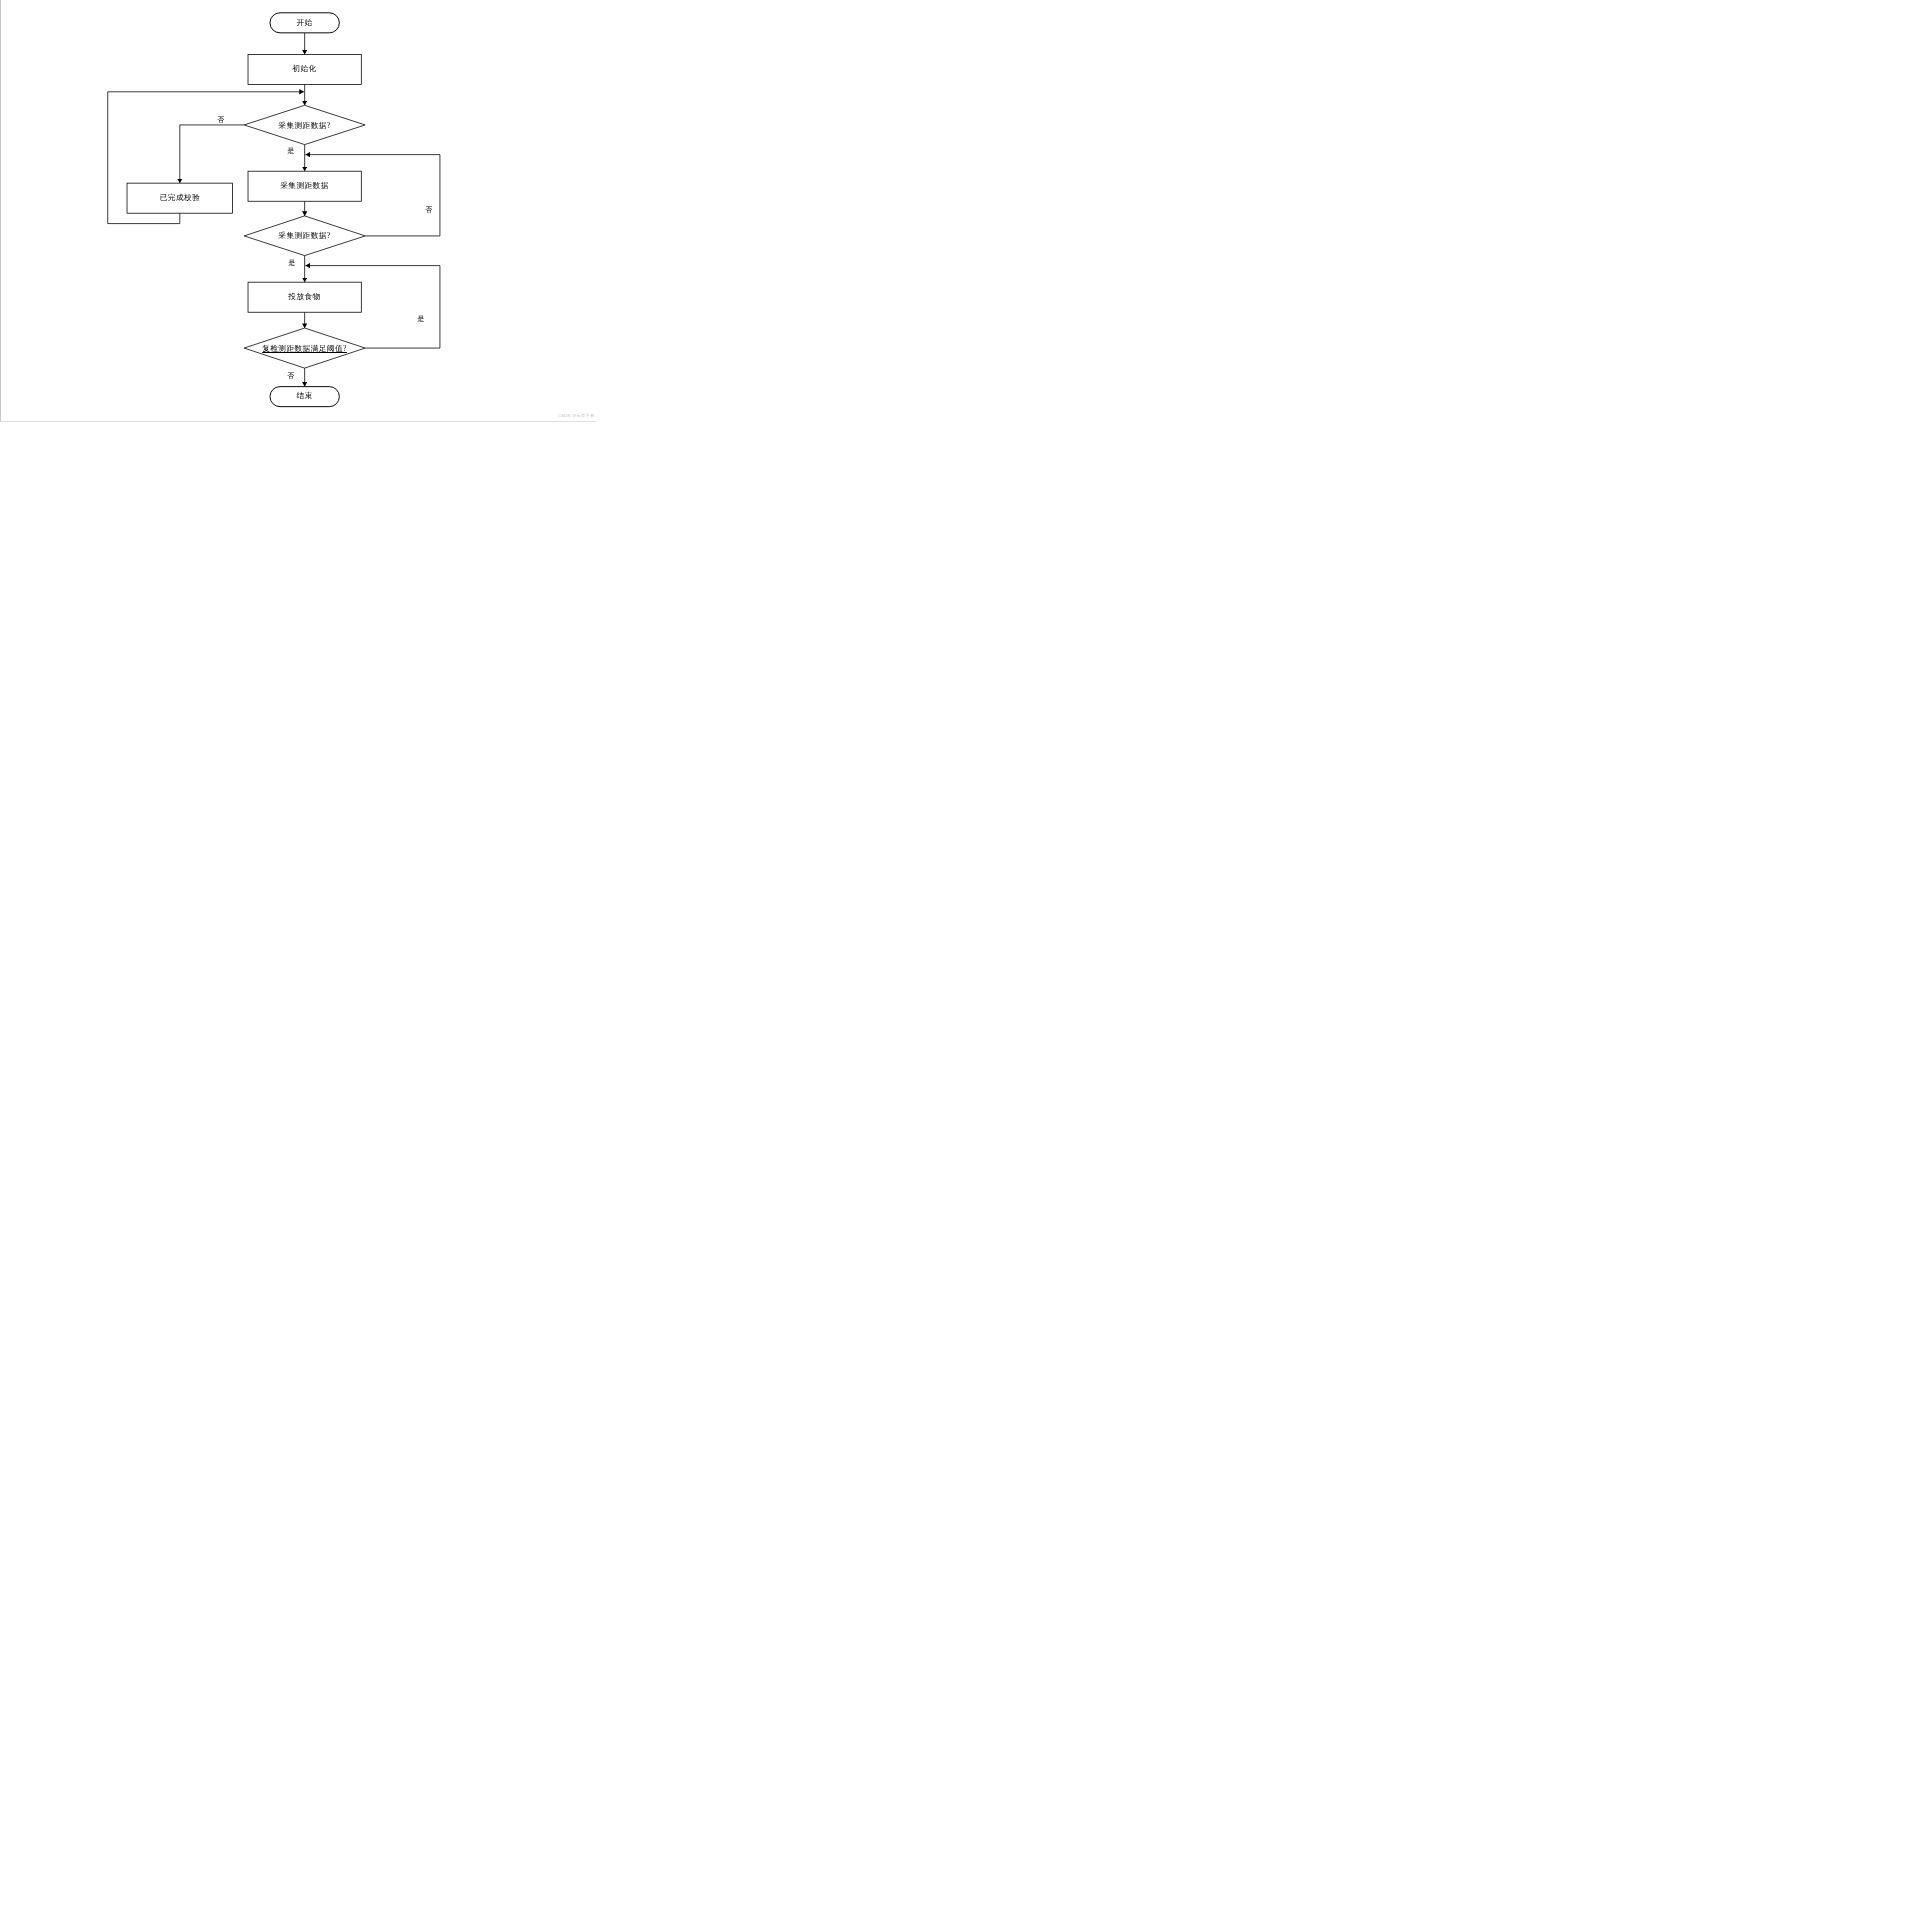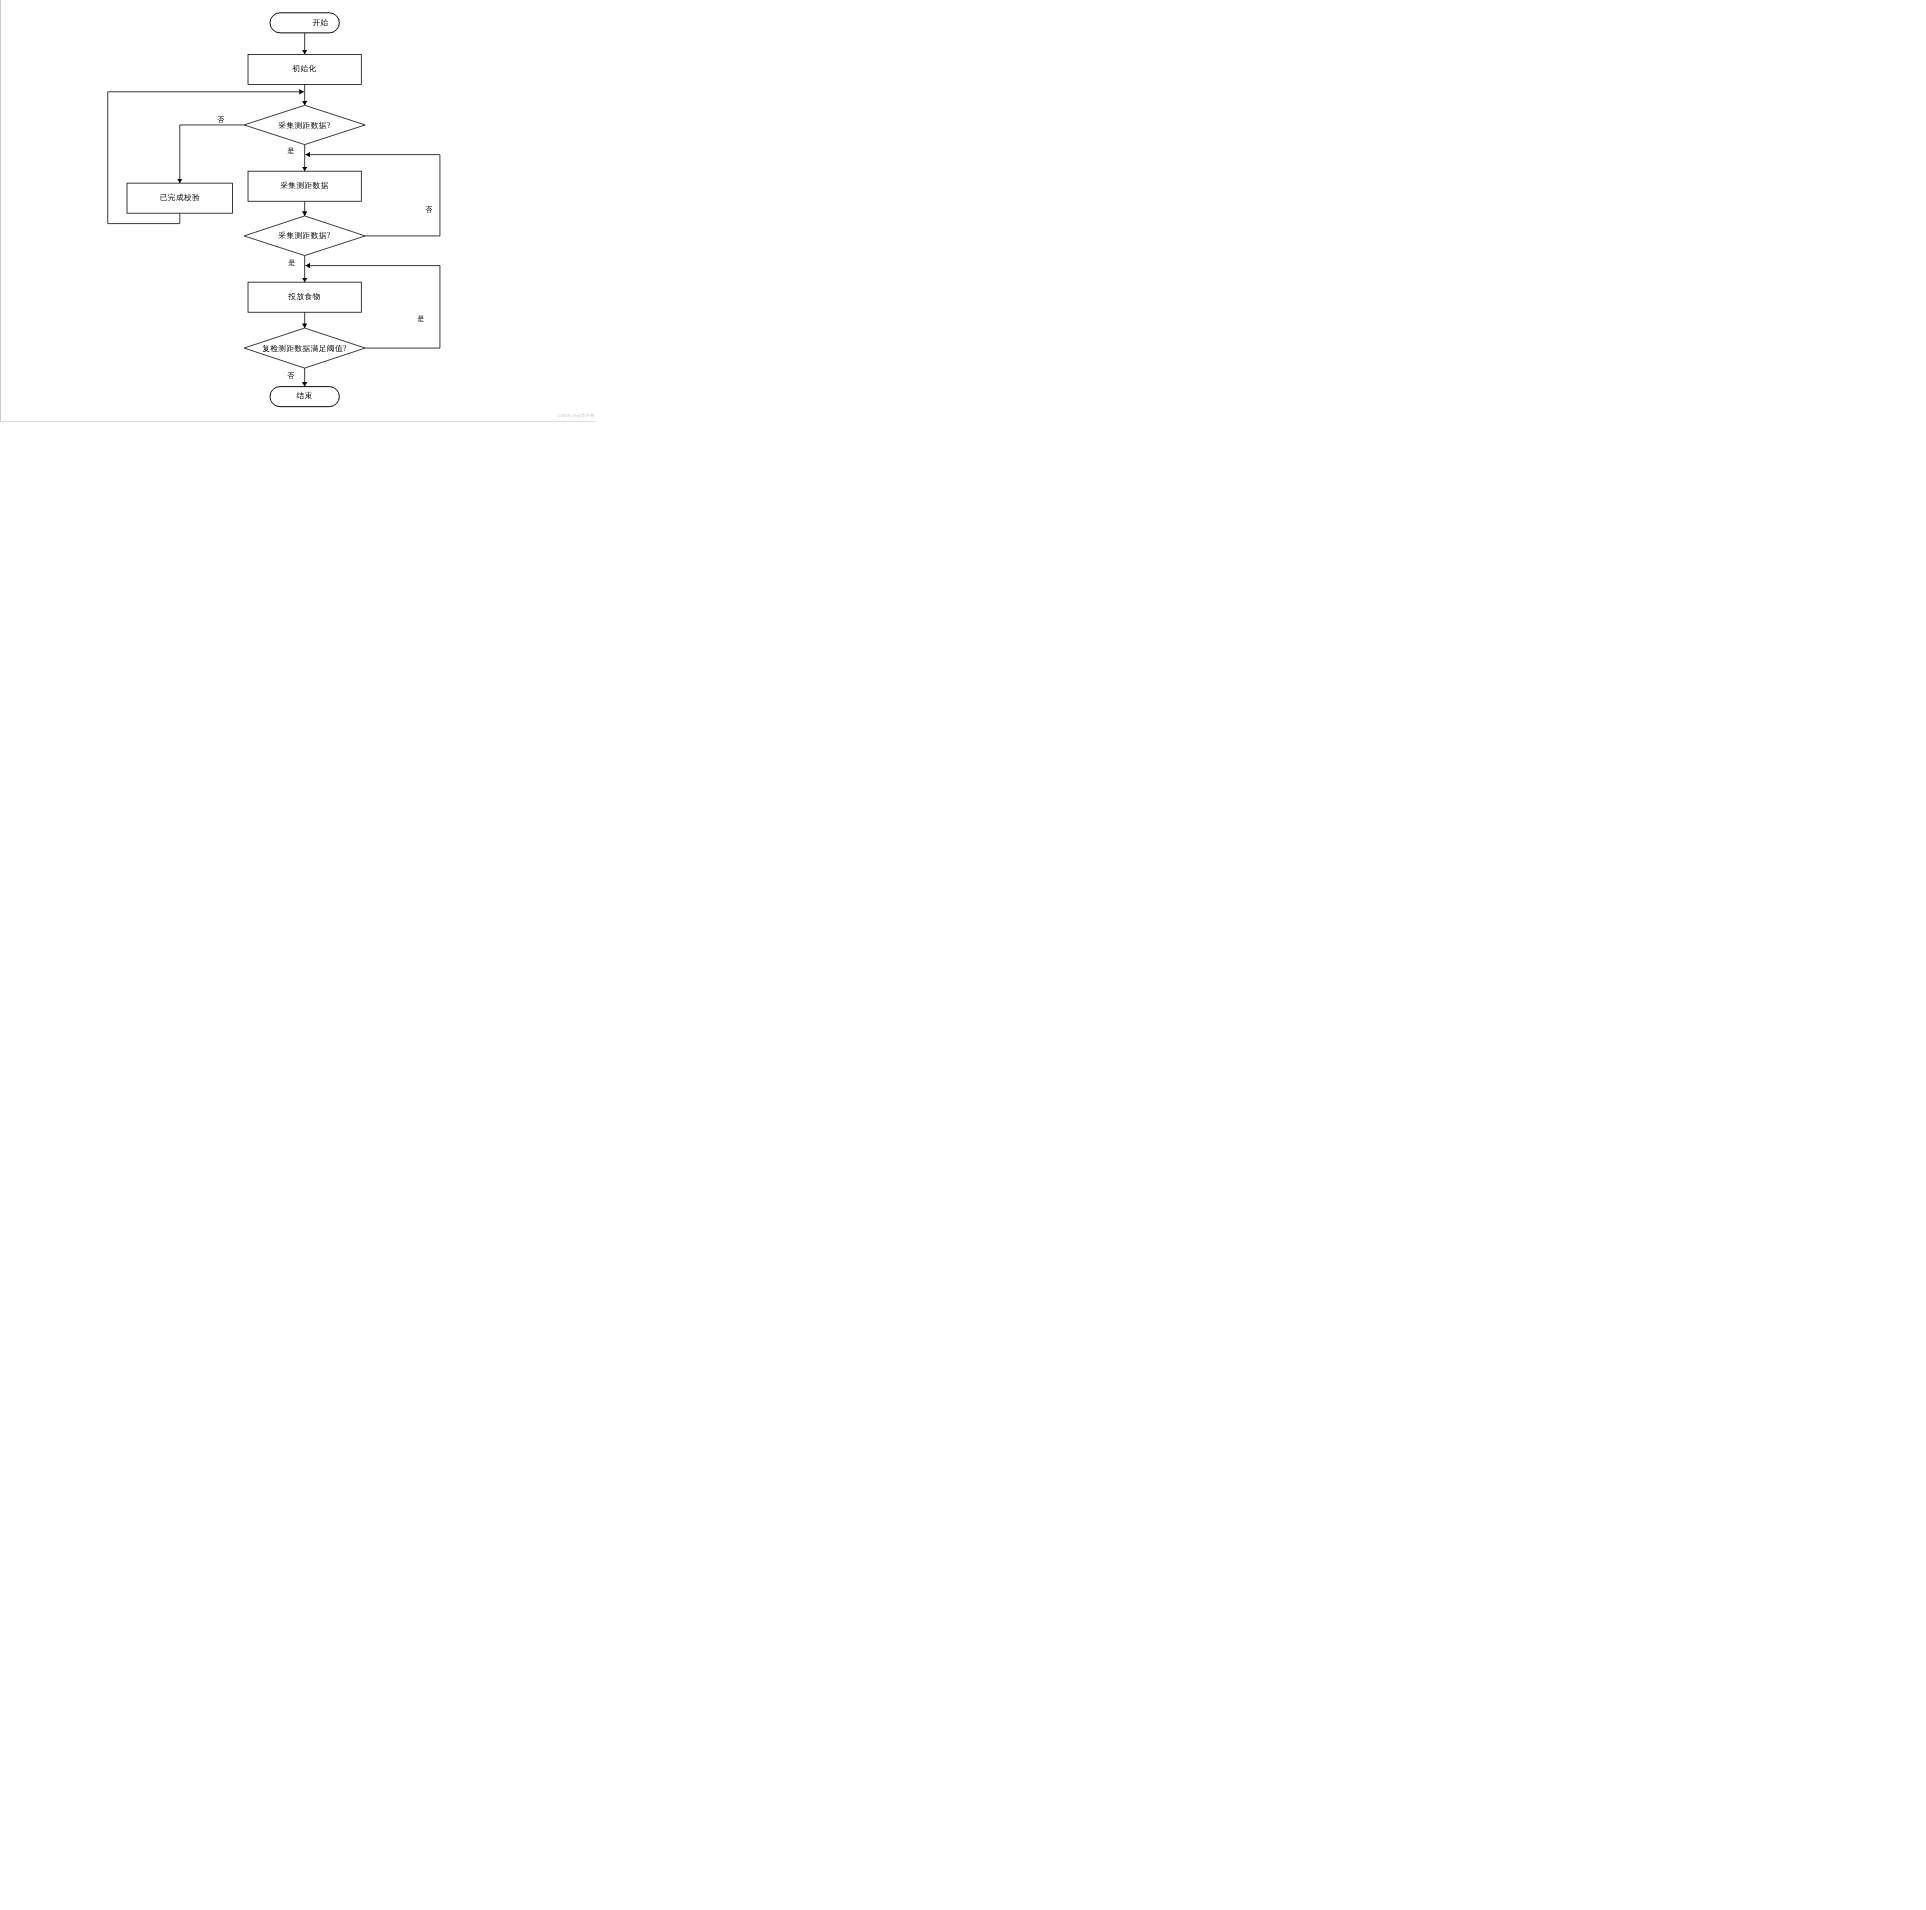--- a/index.html
+++ b/index.html
@@ -97,35 +97,35 @@
       <polygon class="shape" points="788,273 945,324 788,375 631,324"></polygon>
       <rect class="shape" x="327" y="475" width="274" height="78"></rect>
       <rect class="shape" x="641" y="444" width="294" height="78"></rect>
       <polygon class="shape" points="788,560 945,612 788,663 631,612"></polygon>
       <rect class="shape" x="641" y="732" width="294" height="78"></rect>
       <polygon class="shape" points="788,851 945,903 788,955 631,903"></polygon>
       <rect class="shape terminator" x="698" y="1003" width="180" height="52" rx="26" ry="26"></rect>
     </g>
   </svg>
 
-  <div class="node-label" style="left:269px; top:12.7px; width:69px; height:20px;padding-left:16px;">开始</div>
+  <div class="node-label" style="left:269px; top:12.7px; width:69px; height:20px;">开始</div>
 
   <div class="node-label" style="left:247px; top:54px; width:113px; height:30px;font-family:Liberation Serif, serif;">初始化</div>
 
   <div class="node-label" style="left:243px; top:106px; width:121px; height:39px;">采集测距数据?</div>
 
   <div class="node-label" style="left:126px; top:183px; width:106px; height:30px;">已完成校验</div>
 
   <div class="node-label" style="left:247px; top:171px; width:113px; height:30px;">采集测距数据</div>
 
   <div class="node-label" style="left:243px; top:216px; width:121px; height:39px;">采集测距数据?</div>
 
   <div class="node-label" style="left:247px; top:282px; width:113px; height:30px;text-align:center;">投放食物</div>
 
-  <div class="node-label" style="left:243px; top:329px; width:121px; height:39px;">复检测距数据满足阈值?</div>
+  <div class="node-label" style="left:243px; top:329px; width:121px; height:39px;text-decoration:underline;">复检测距数据满足阈值?</div>
 
   <div class="node-label" style="left:269px; top:386px; width:69px; height:20px;">结束</div>
 
   <div class="edge-label" style="left:214px; top:115px;">否</div>
 
   <div class="edge-label" style="left:284px; top:146px;">是</div>
 
   <div class="edge-label" style="left:422px; top:205px;">否</div>
 
   <div class="edge-label" style="left:285px; top:258px;">是</div>

